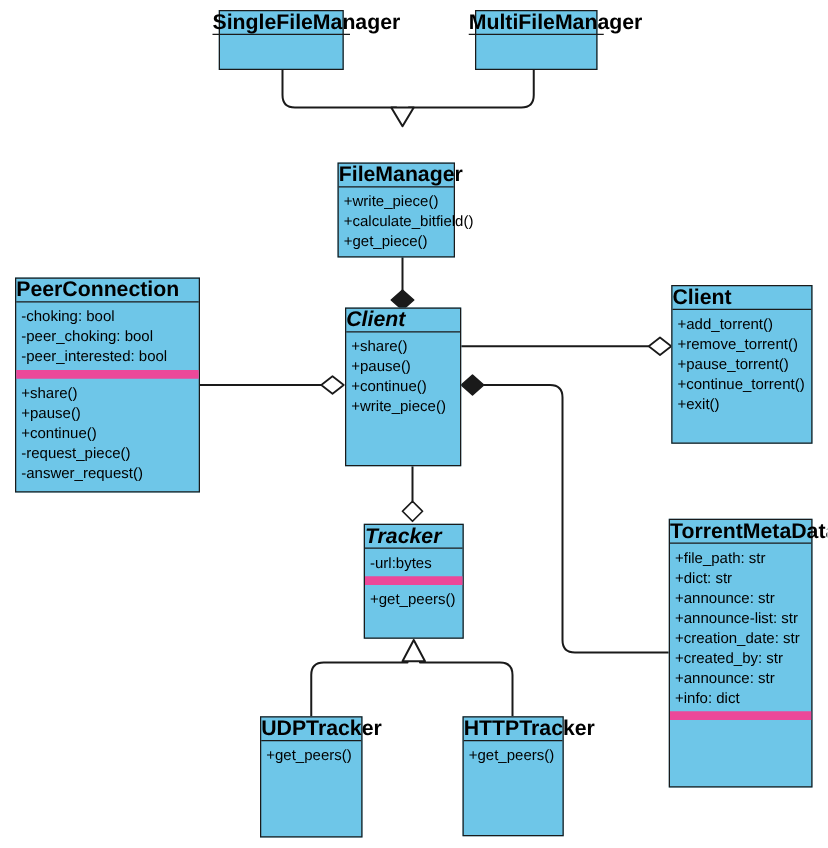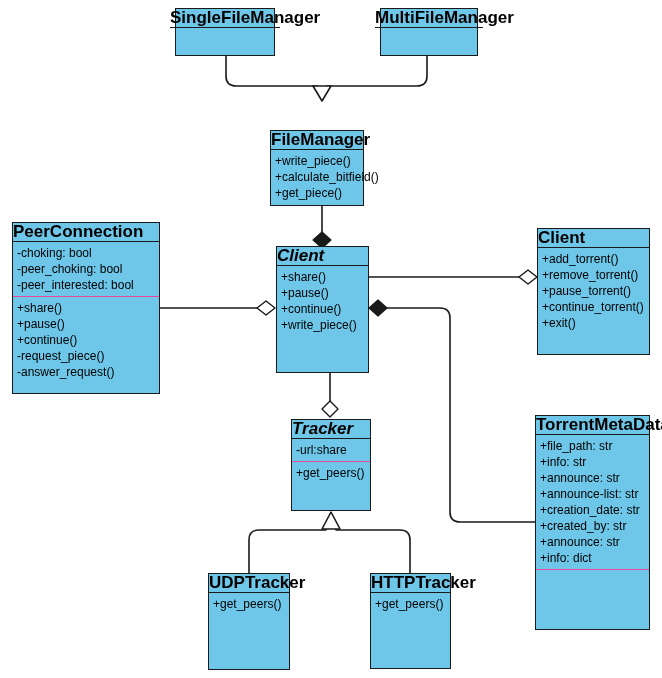--- a/index.html
+++ b/index.html
@@ -52,21 +52,21 @@
     overflow: visible;
     margin: 0 -6px;
   }
   .uml-compartment {
     padding: 3px 16px 3px 4px;
     font-size: 12px;
     color: #000000;
     line-height: 16px;
   }
   .uml-compartment.sep {
-    border-bottom: 1px solid #ec4899;
+    border-bottom: 7px solid #ec4899;
   }
   .uml-compartment.grow {
     flex: 1 1 auto;
   }
   .uml-member {
     white-space: nowrap;
   }
 </style>
 </head>
 <body>
@@ -155,32 +155,32 @@
       <div class="uml-member">+remove_torrent()</div>
       <div class="uml-member">+pause_torrent()</div>
       <div class="uml-member">+continue_torrent()</div>
       <div class="uml-member">+exit()</div>
     </div>
   </div>
 
   <div class="uml-class" style="left:291px; top:419px; width:80px; height:92px;">
     <div class="uml-name abstract">Tracker</div>
     <div class="uml-compartment sep">
-      <div class="uml-member">-url:share</div>
+      <div class="uml-member">-url:bytes</div>
     </div>
     <div class="uml-compartment grow">
       <div class="uml-member">+get_peers()</div>
     </div>
   </div>
 
   <div class="uml-class" style="left:535px; top:415px; width:115px; height:215px;">
     <div class="uml-name">TorrentMetaData</div>
     <div class="uml-compartment sep">
       <div class="uml-member">+file_path: str</div>
-      <div class="uml-member">+info: str</div>
+      <div class="uml-member">+dict: str</div>
       <div class="uml-member">+announce: str</div>
       <div class="uml-member">+announce-list: str</div>
       <div class="uml-member">+creation_date: str</div>
       <div class="uml-member">+created_by: str</div>
       <div class="uml-member">+announce: str</div>
       <div class="uml-member">+info: dict</div>
     </div>
     <div class="uml-compartment grow"></div>
   </div>
 

